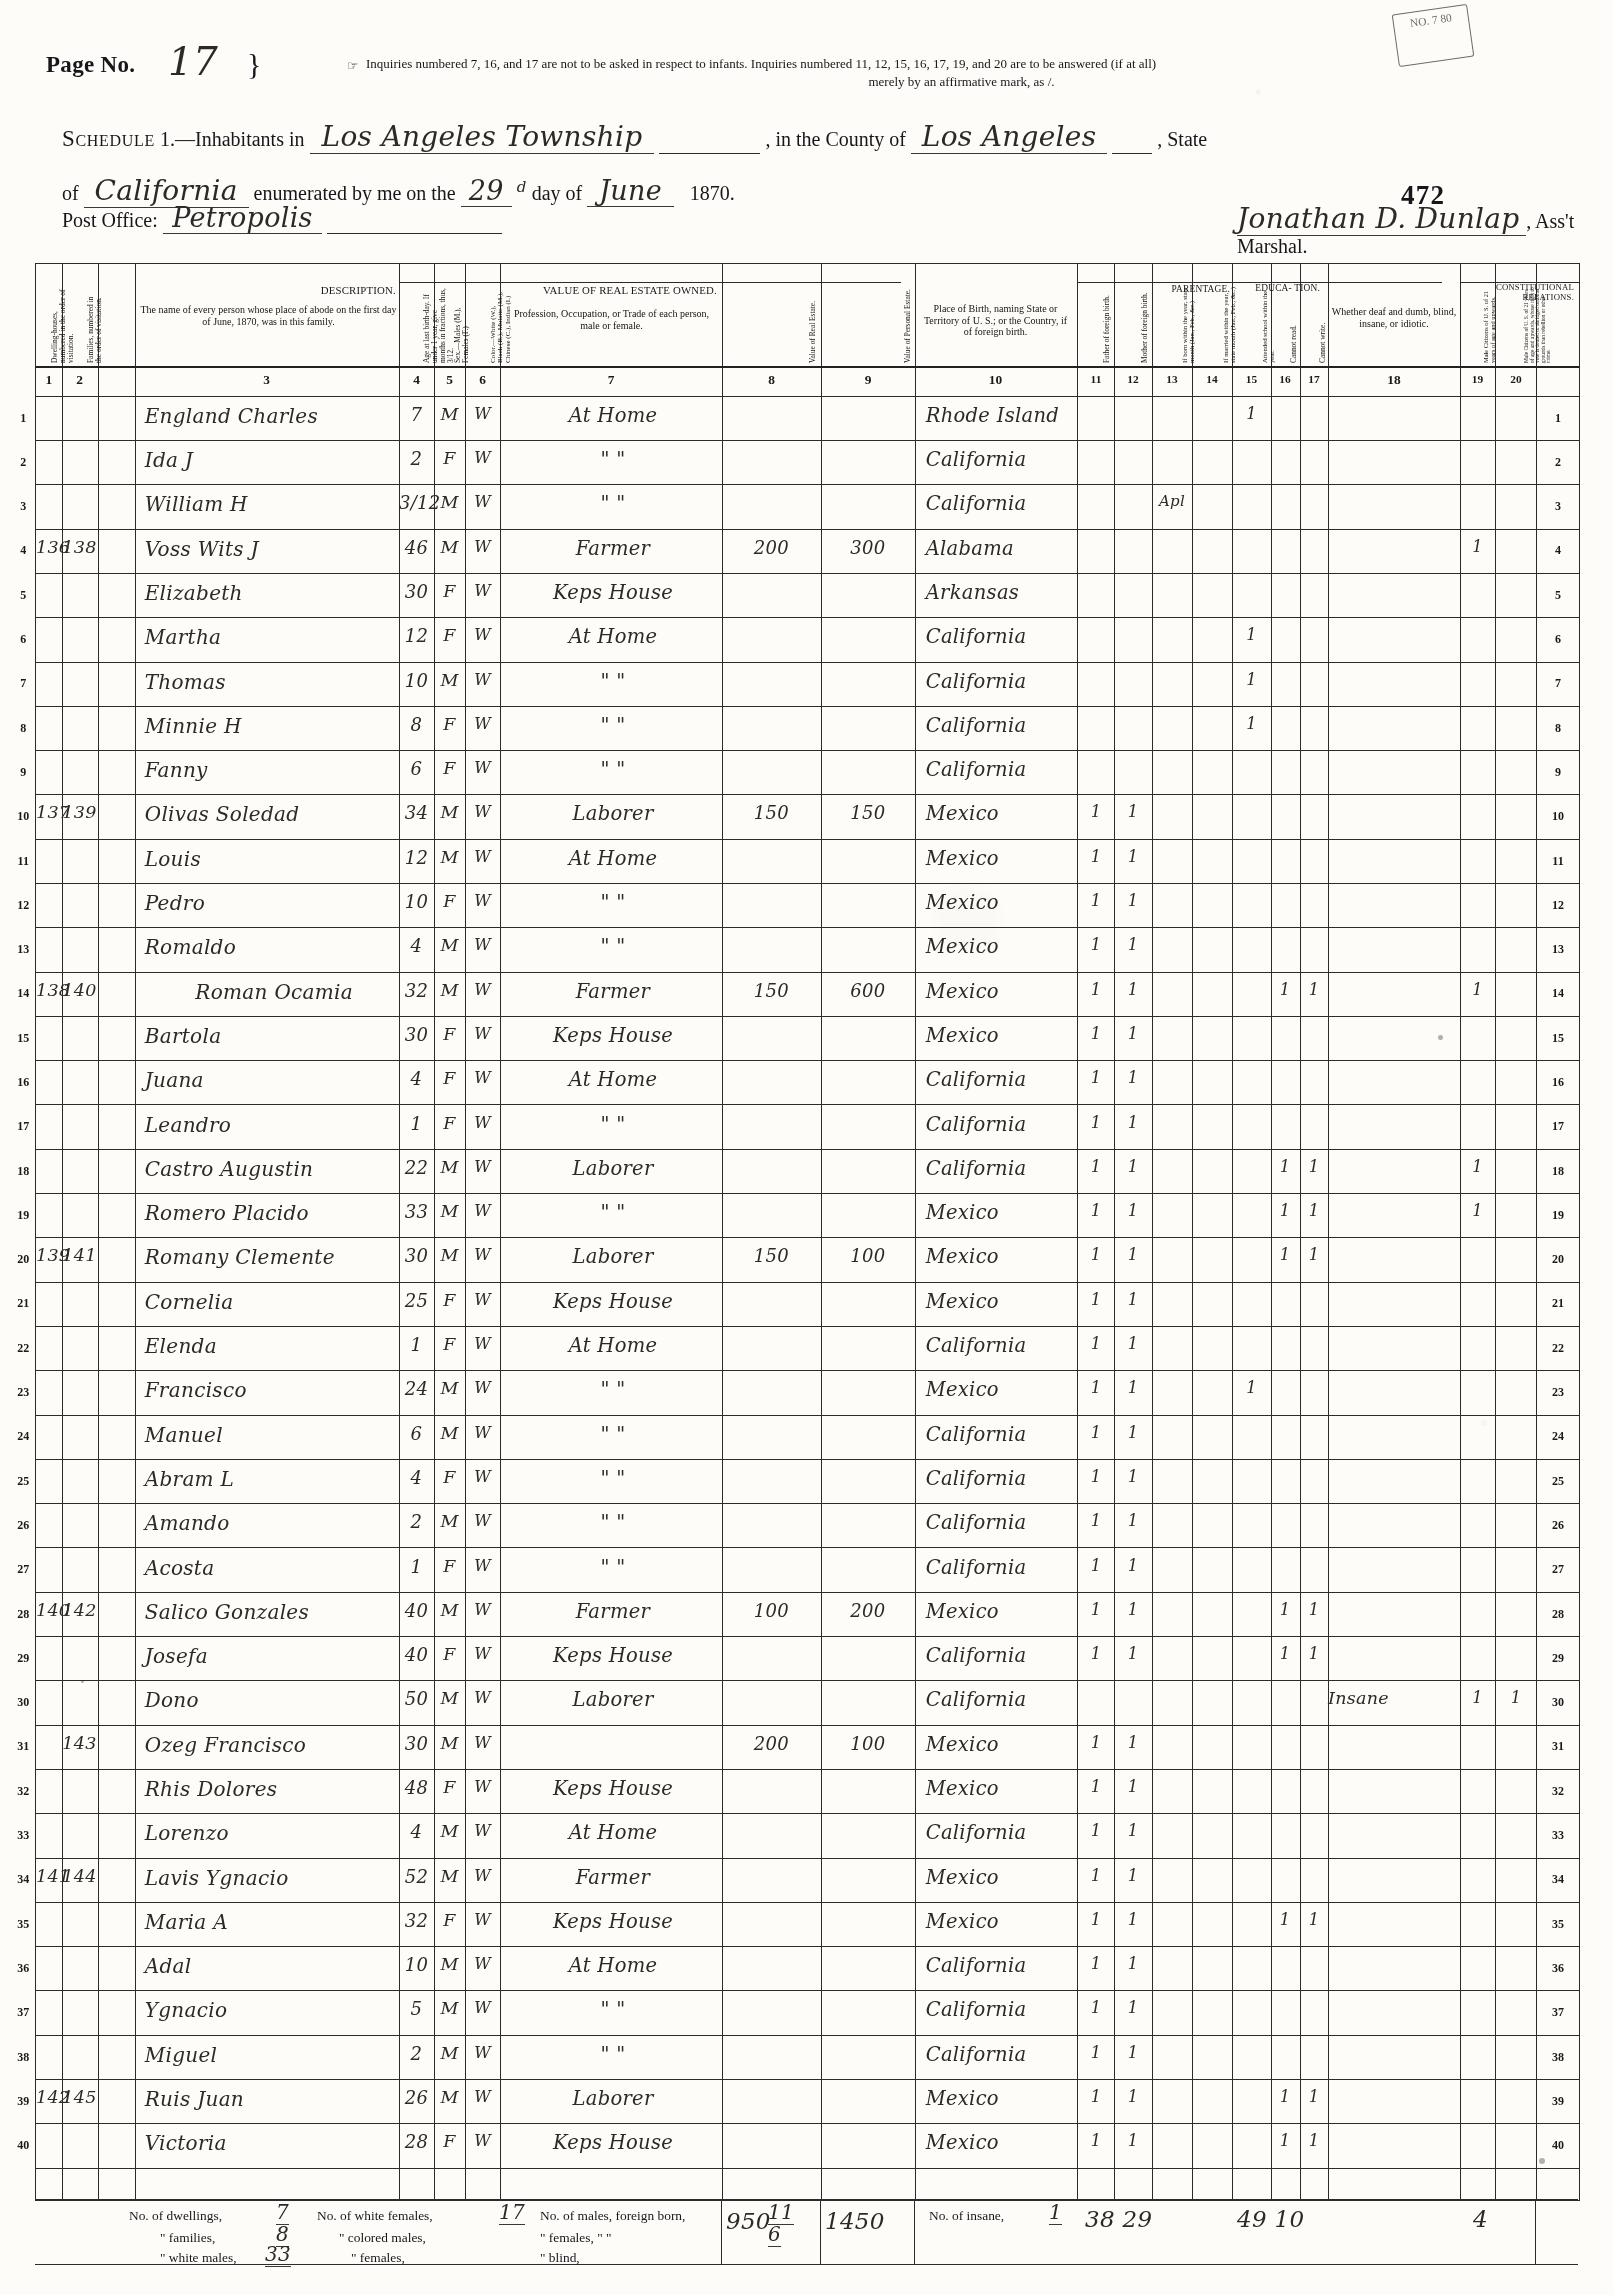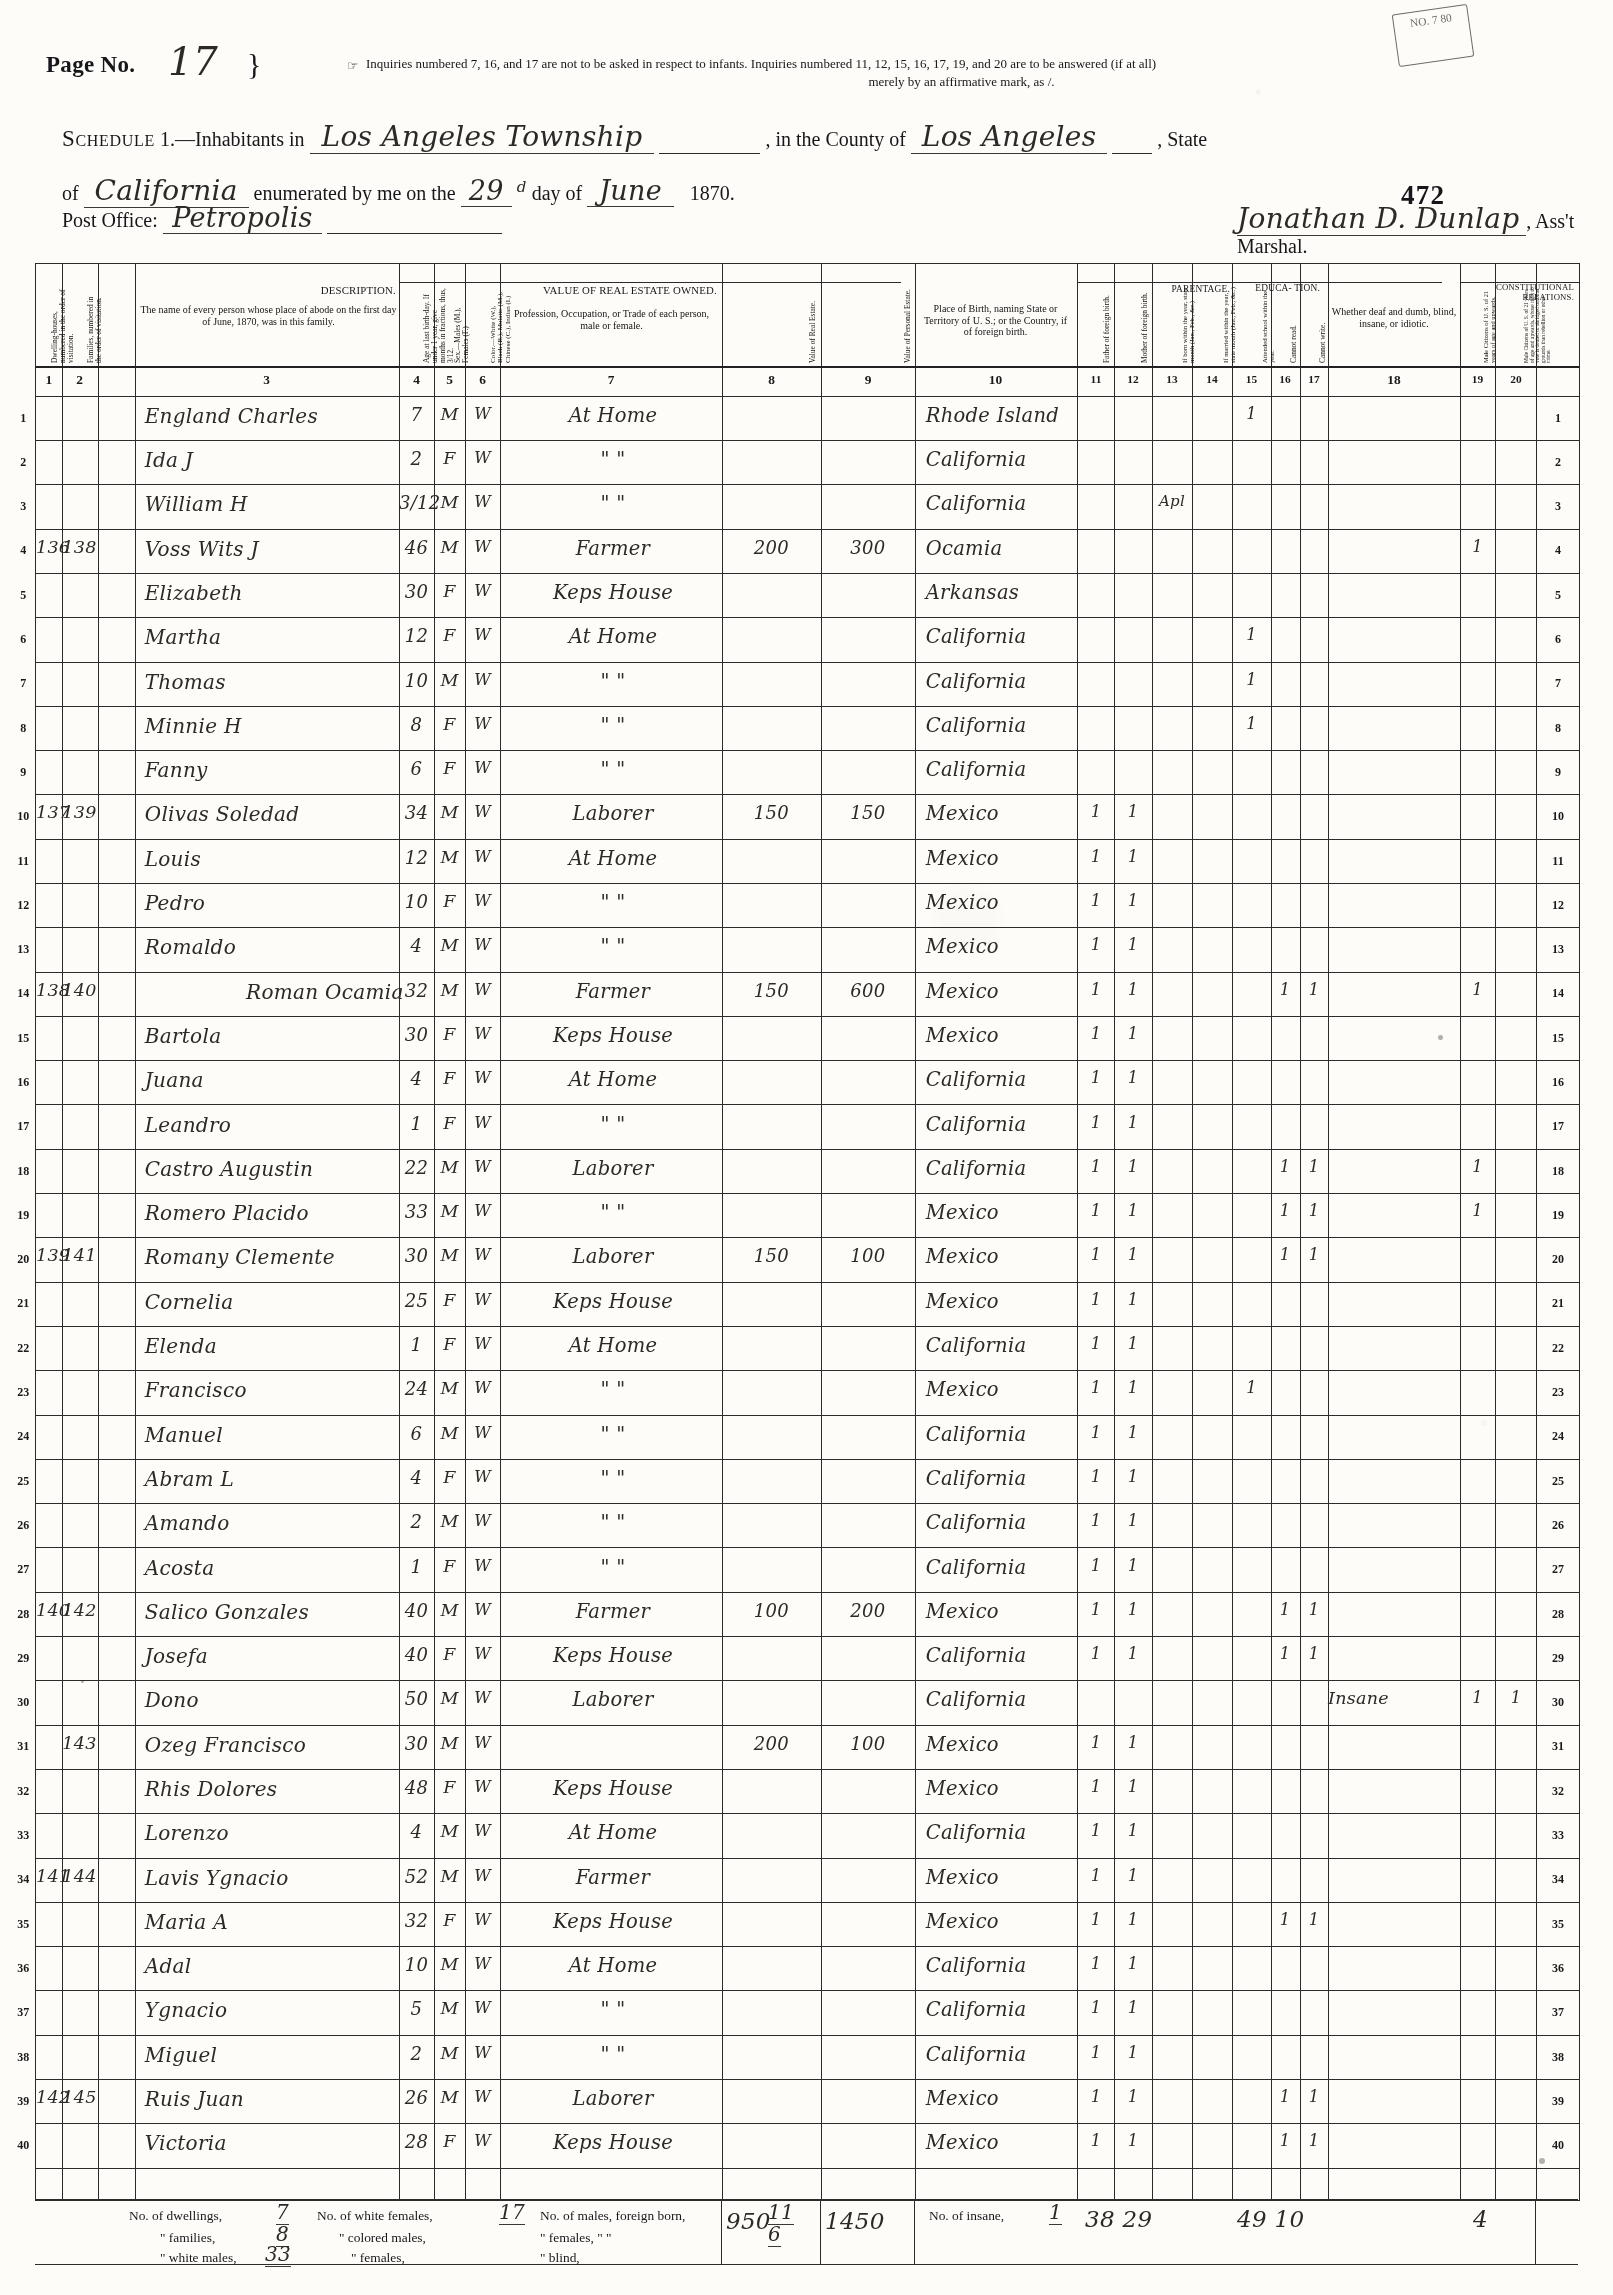--- a/index.html
+++ b/index.html
@@ -245,21 +245,21 @@
         <div class="rownum" style="left: 1502px; top: 279px; width: 40px;">4</div>
         <div class="cellhw hw" style="left: 0px; width: 25.5px; top: 273px; text-align: center; font-size: 17.5px;">136</div>
         <div class="cellhw hw" style="left: 25.5px; width: 36px; top: 273px; text-align: center; font-size: 17.5px;">138</div>
         <div class="cellhw hw" style="left: 102px; width: 259px; top: 273px; text-align: left; font-size: 20px; padding-left: 6.7px;">Voss Wits J</div>
         <div class="cellhw hw" style="left: 363px; width: 35px; top: 273px; text-align: center; font-size: 18px;">46</div>
         <div class="cellhw hw" style="left: 398px; width: 31px; top: 273px; text-align: center; font-size: 17.5px;">M</div>
         <div class="cellhw hw" style="left: 429px; width: 35px; top: 273px; text-align: center; font-size: 16px;">W</div>
         <div class="cellhw hw" style="left: 471px; width: 212px; top: 273px; text-align: center; font-size: 19.5px;">Farmer</div>
         <div class="cellhw hw" style="left: 686px; width: 99px; top: 273px; text-align: center; font-size: 18px;">200</div>
         <div class="cellhw hw" style="left: 785px; width: 94px; top: 273px; text-align: center; font-size: 18px;">300</div>
-        <div class="cellhw hw" style="left: 883px; width: 157px; top: 273px; text-align: left; font-size: 19.5px; padding-left: 6.7px;">Ocamia</div>
+        <div class="cellhw hw" style="left: 883px; width: 157px; top: 273px; text-align: left; font-size: 19.5px; padding-left: 6.7px;">Alabama</div>
         <div class="cellhw hw" style="left: 1424px; width: 35px; top: 273px; text-align: center; font-size: 16px;">1</div>
         <div class="hline" style="top: 353px;"></div>
         <div class="rownum" style="left: -25.5px; top: 324px; width: 25.5px;">5</div>
         <div class="rownum" style="left: 1502px; top: 324px; width: 40px;">5</div>
         <div class="cellhw hw" style="left: 102px; width: 259px; top: 317px; text-align: left; font-size: 20px; padding-left: 6.7px;">Elizabeth</div>
         <div class="cellhw hw" style="left: 363px; width: 35px; top: 317px; text-align: center; font-size: 18px;">30</div>
         <div class="cellhw hw" style="left: 398px; width: 31px; top: 317px; text-align: center; font-size: 17.5px;">F</div>
         <div class="cellhw hw" style="left: 429px; width: 35px; top: 317px; text-align: center; font-size: 16px;">W</div>
         <div class="cellhw hw" style="left: 471px; width: 212px; top: 317px; text-align: center; font-size: 19.5px;">Keps House</div>
         <div class="cellhw hw" style="left: 883px; width: 157px; top: 317px; text-align: left; font-size: 19.5px; padding-left: 6.7px;">Arkansas</div>
@@ -348,21 +348,21 @@
         <div class="cellhw hw" style="left: 429px; width: 35px; top: 671px; text-align: center; font-size: 16px;">W</div>
         <div class="cellhw hw" style="left: 471px; width: 212px; top: 671px; text-align: center; font-size: 19.5px;">"      "</div>
         <div class="cellhw hw" style="left: 883px; width: 157px; top: 671px; text-align: left; font-size: 19.5px; padding-left: 6.7px;">Mexico</div>
         <div class="cellhw hw" style="left: 1041px; width: 38px; top: 671px; text-align: center; font-size: 16px;">1</div>
         <div class="cellhw hw" style="left: 1078px; width: 38px; top: 671px; text-align: center; font-size: 16px;">1</div>
         <div class="hline" style="top: 752px;"></div>
         <div class="rownum" style="left: -25.5px; top: 722px; width: 25.5px;">14</div>
         <div class="rownum" style="left: 1502px; top: 722px; width: 40px;">14</div>
         <div class="cellhw hw" style="left: 0px; width: 25.5px; top: 716px; text-align: center; font-size: 17.5px;">138</div>
         <div class="cellhw hw" style="left: 25.5px; width: 36px; top: 716px; text-align: center; font-size: 17.5px;">140</div>
-        <div class="cellhw hw" style="left: 102px; width: 259px; top: 716px; text-align: right; font-size: 20px; padding-left: 6.7px;">Roman Ocamia</div>
+        <div class="cellhw hw" style="left: 102px; width: 259px; top: 716px; text-align: center; font-size: 20px; padding-left: 6.7px;">Roman Ocamia</div>
         <div class="cellhw hw" style="left: 363px; width: 35px; top: 716px; text-align: center; font-size: 18px;">32</div>
         <div class="cellhw hw" style="left: 398px; width: 31px; top: 716px; text-align: center; font-size: 17.5px;">M</div>
         <div class="cellhw hw" style="left: 429px; width: 35px; top: 716px; text-align: center; font-size: 16px;">W</div>
         <div class="cellhw hw" style="left: 471px; width: 212px; top: 716px; text-align: center; font-size: 19.5px;">Farmer</div>
         <div class="cellhw hw" style="left: 686px; width: 99px; top: 716px; text-align: center; font-size: 18px;">150</div>
         <div class="cellhw hw" style="left: 785px; width: 94px; top: 716px; text-align: center; font-size: 18px;">600</div>
         <div class="cellhw hw" style="left: 883px; width: 157px; top: 716px; text-align: left; font-size: 19.5px; padding-left: 6.7px;">Mexico</div>
         <div class="cellhw hw" style="left: 1041px; width: 38px; top: 716px; text-align: center; font-size: 16px;">1</div>
         <div class="cellhw hw" style="left: 1078px; width: 38px; top: 716px; text-align: center; font-size: 16px;">1</div>
         <div class="cellhw hw" style="left: 1235px; width: 28px; top: 716px; text-align: center; font-size: 16px;">1</div>

